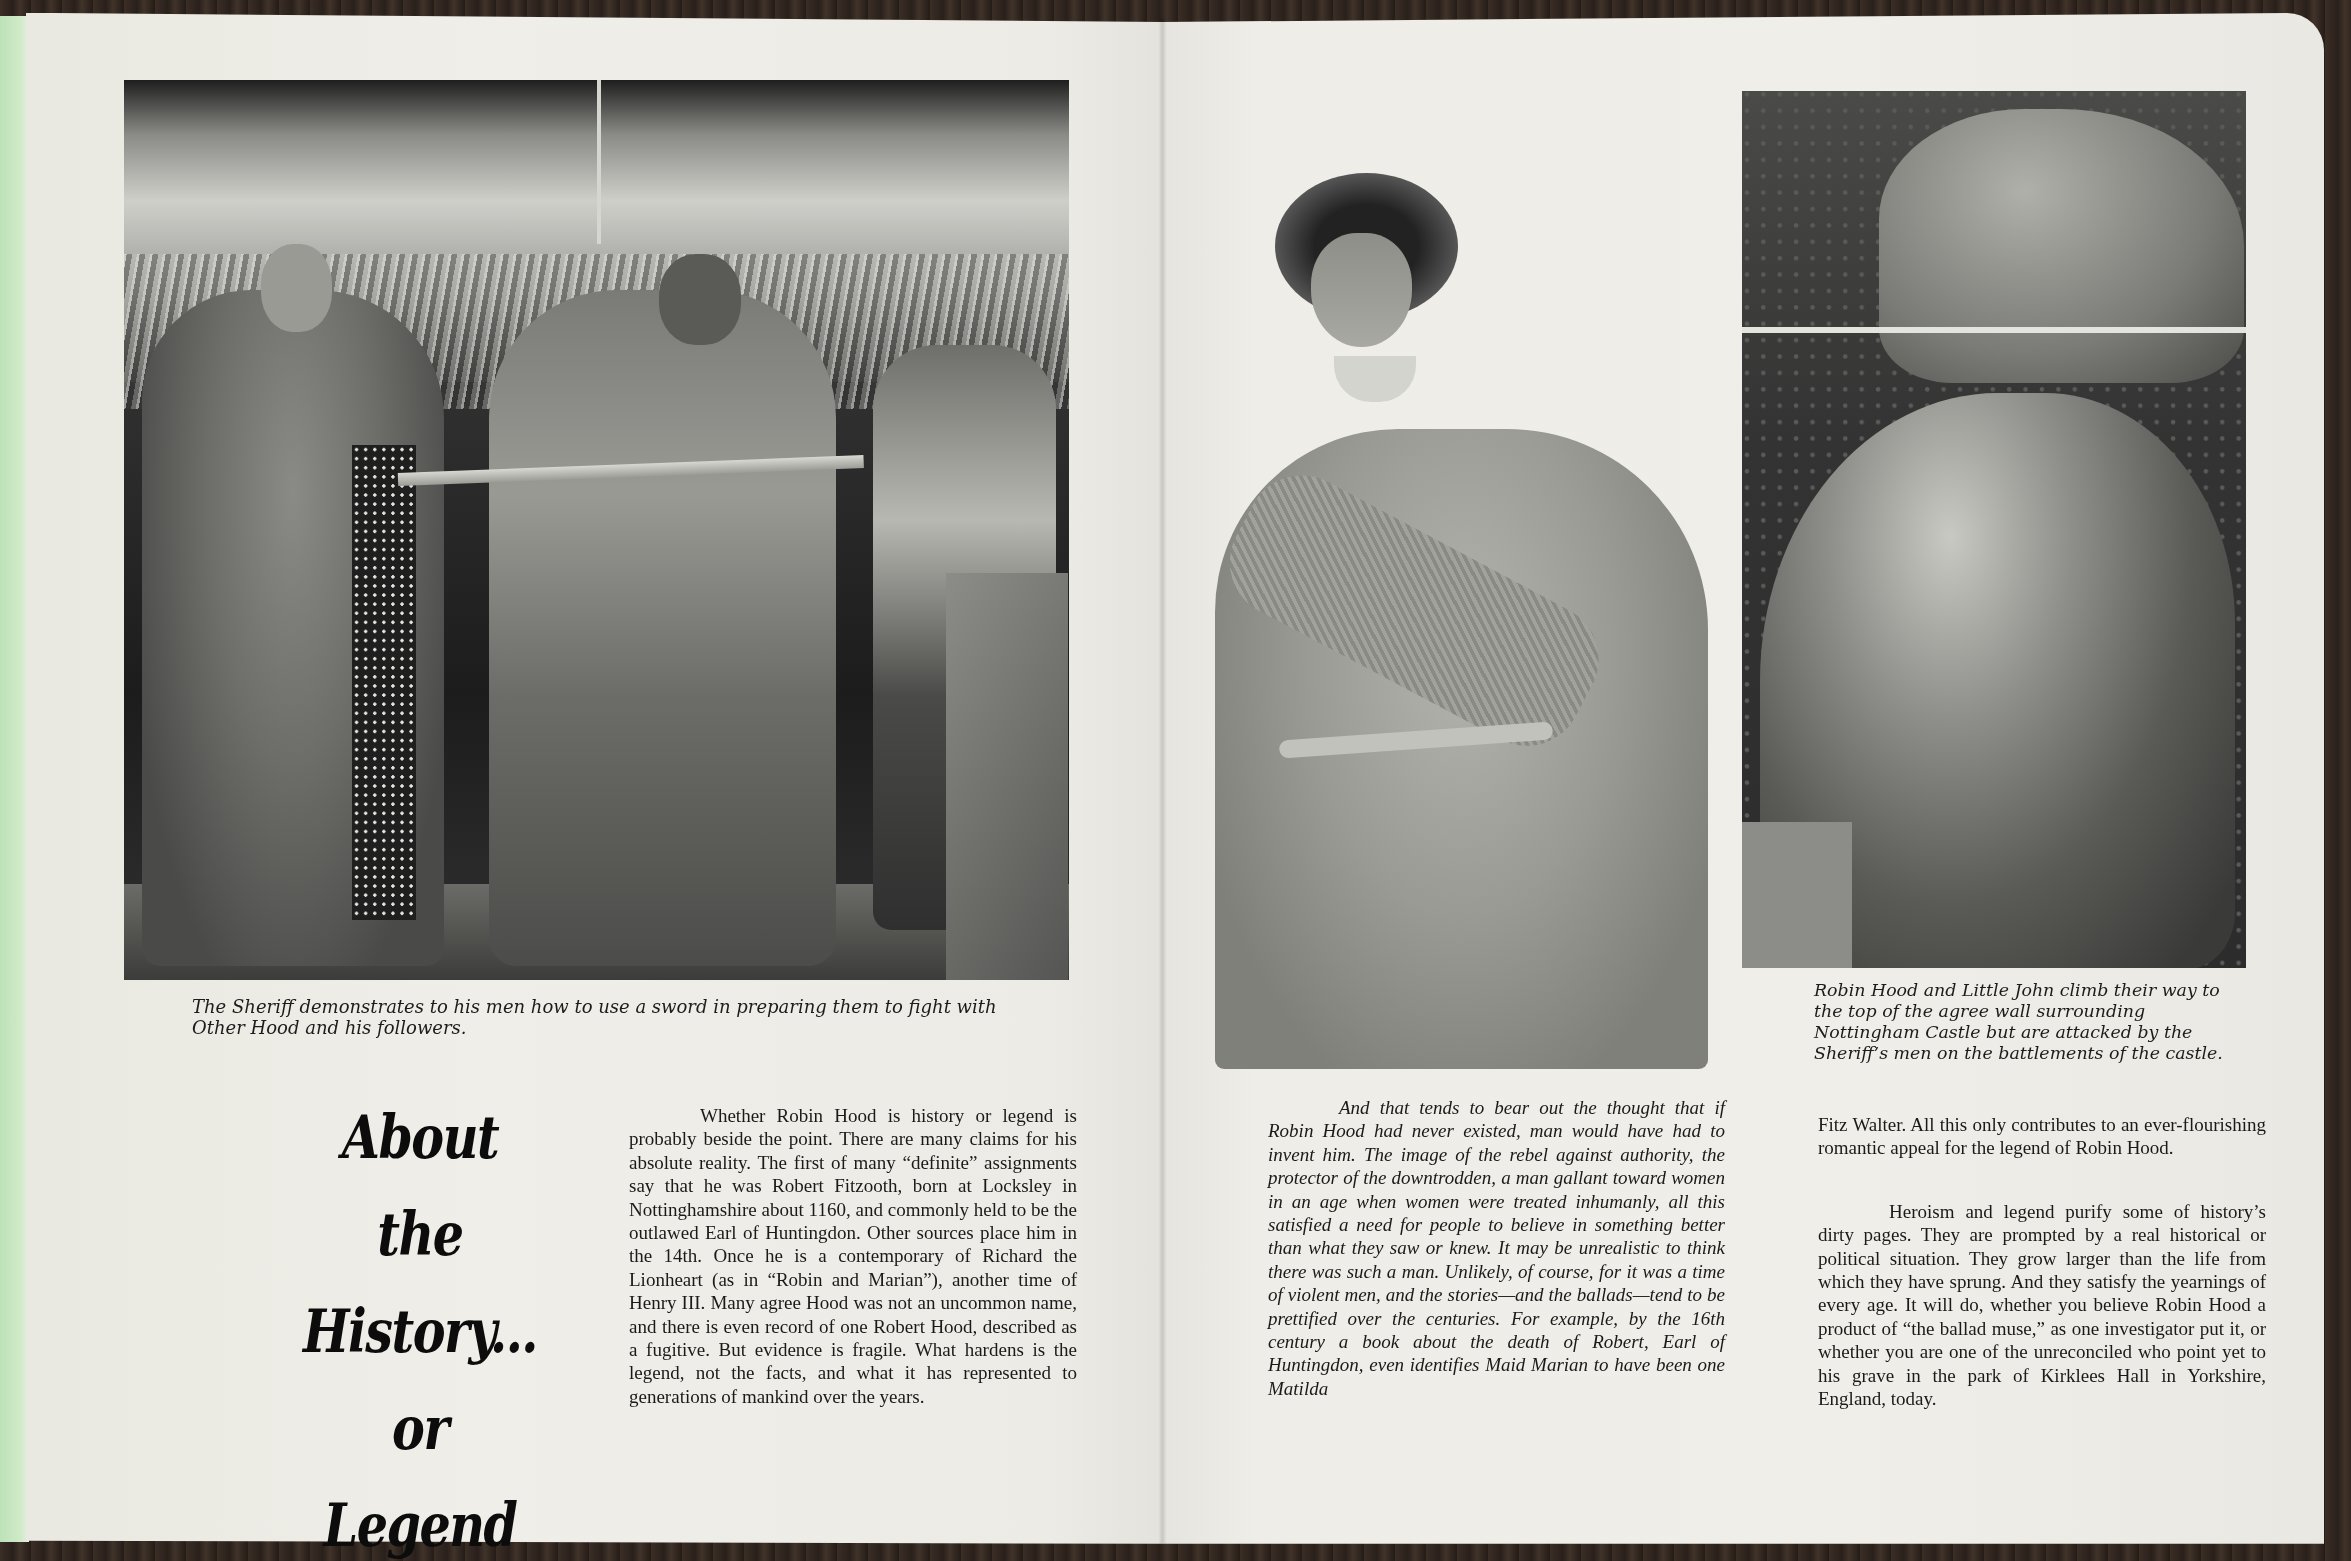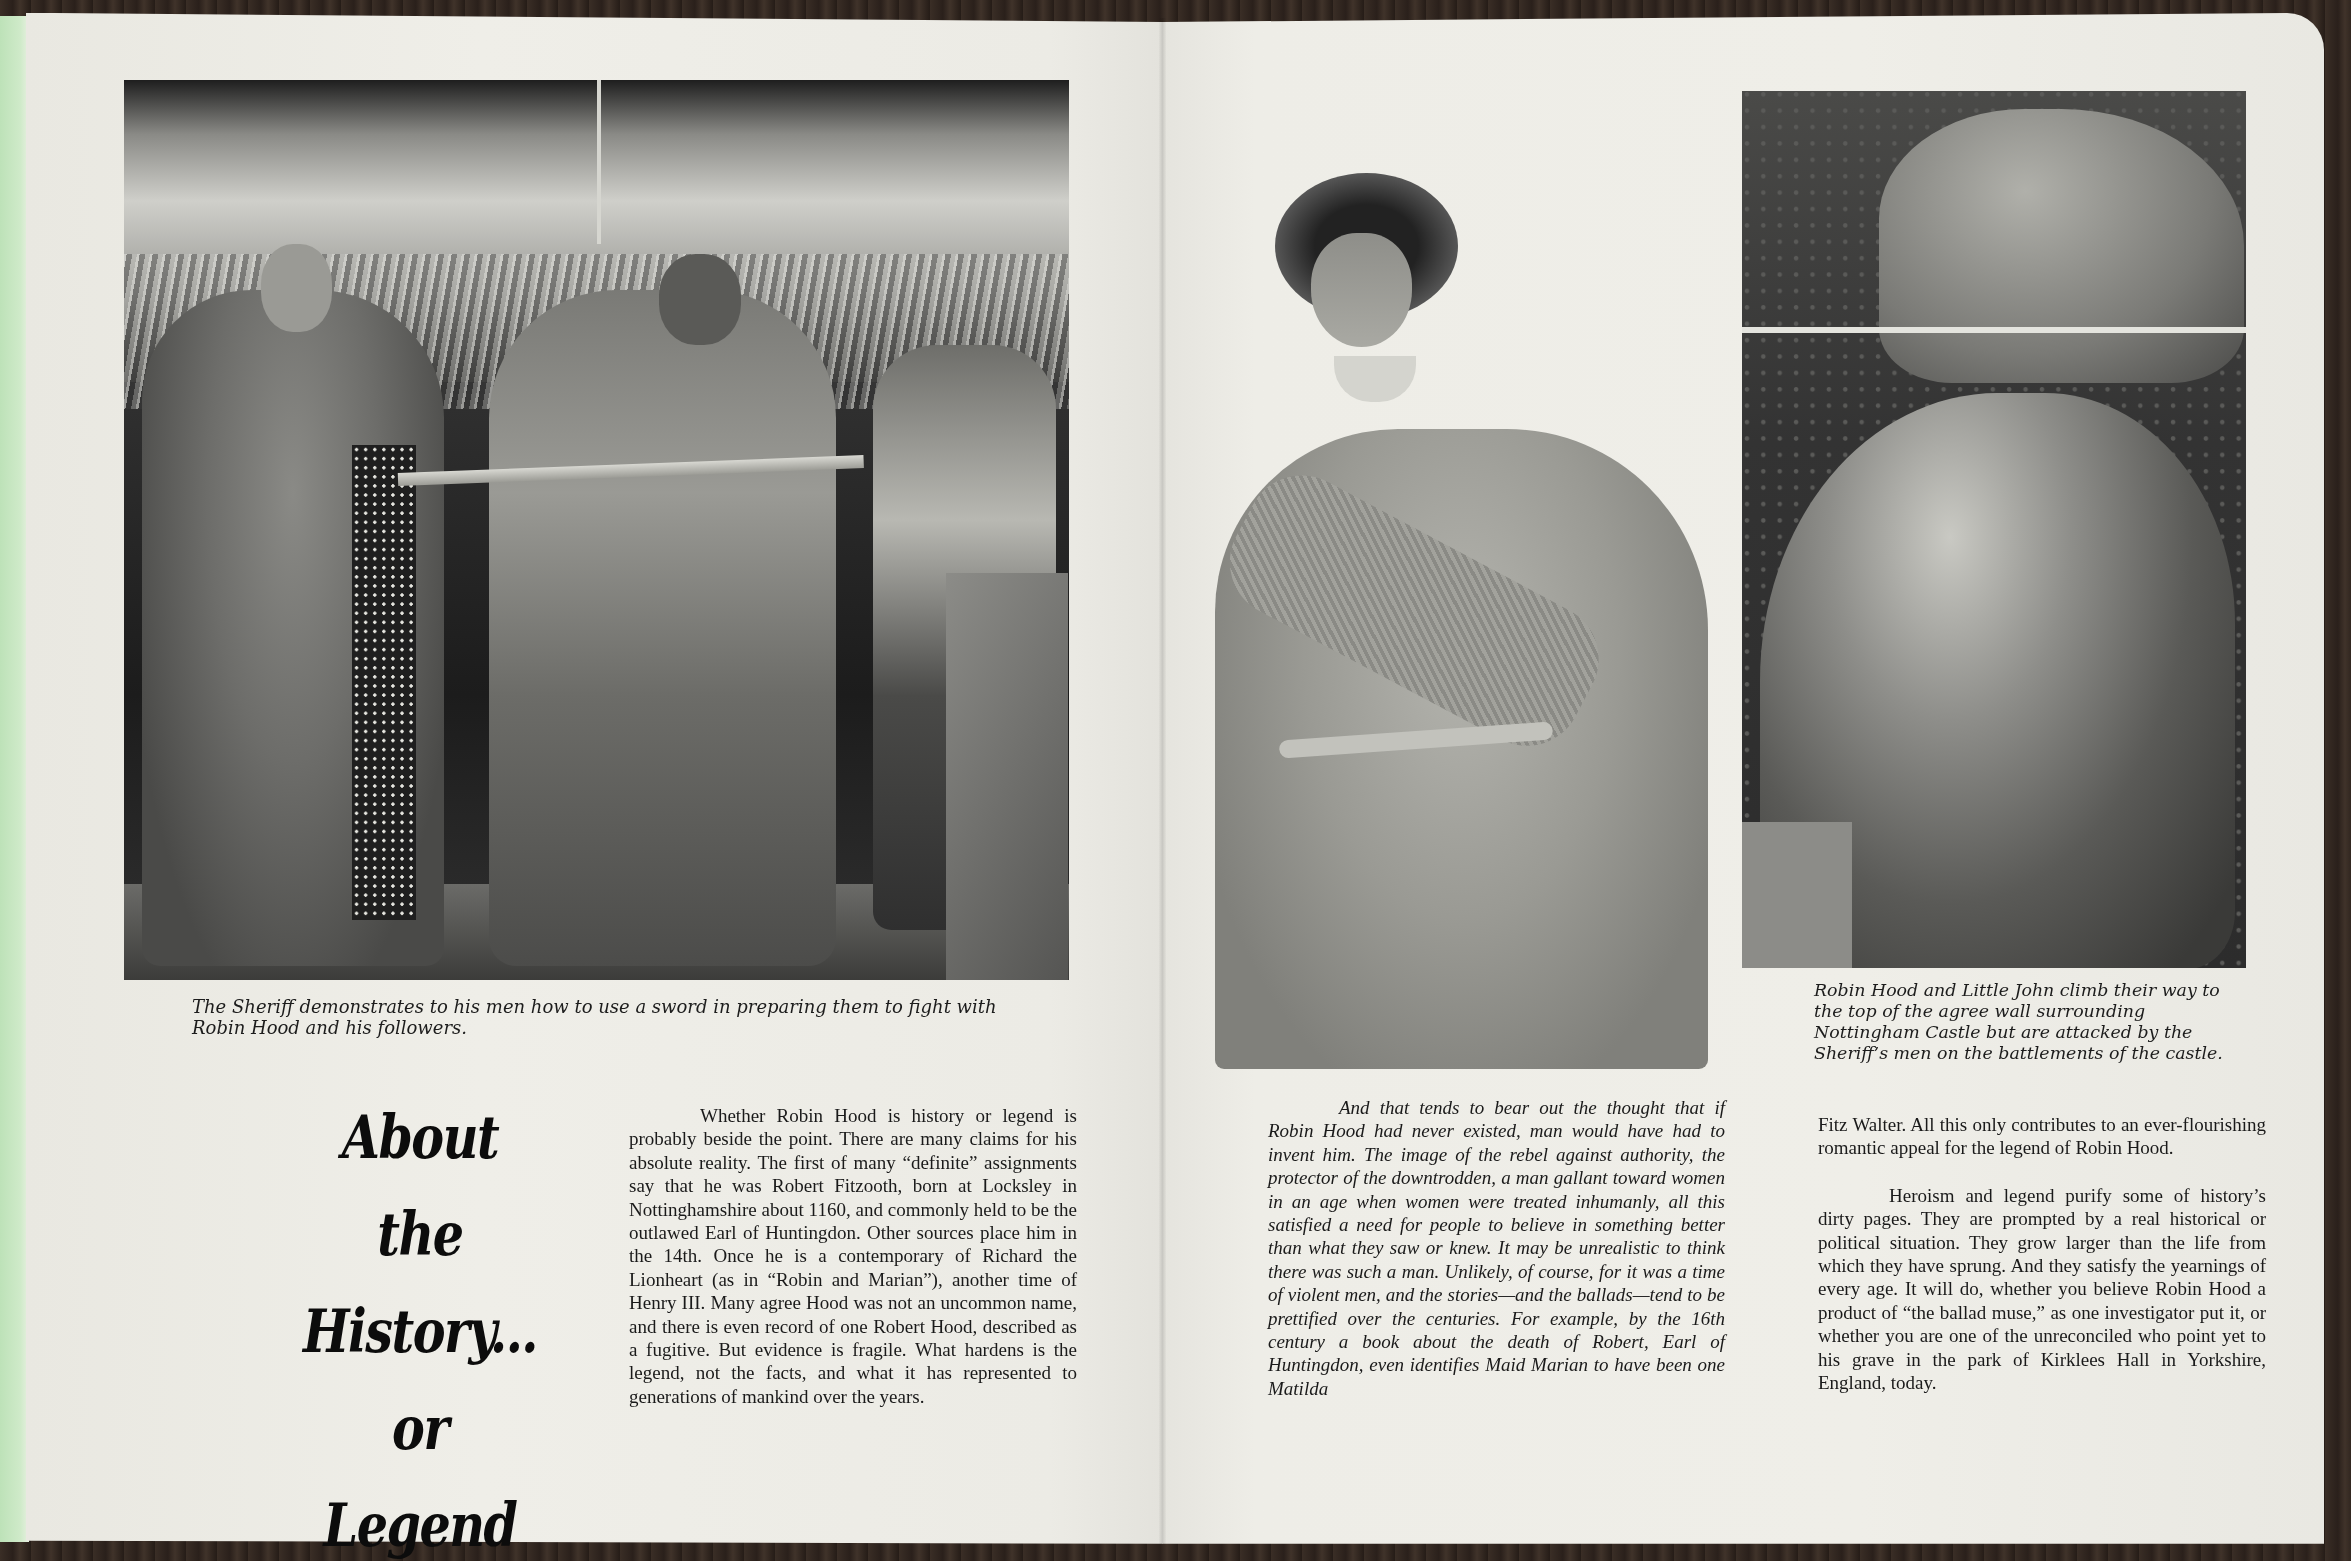--- a/index.html
+++ b/index.html
@@ -52,21 +52,21 @@
     .body-col {
       position: absolute;
       font-family: "Liberation Serif", serif;
       color: #1a1a1a;
       font-size: 19px;
       line-height: 23.4px;
       text-align: justify;
     }
     .body-col p { margin: 0; text-indent: 71px; }
     .body-col p.noindent { text-indent: 0; }
-    .body-col p + p { margin-top: 24px; }
+    .body-col p + p { margin-top: 40px; }
     .heading {
       position: absolute; left: 274px; top: 1089px; width: 292px;
       font-family: "DejaVu Serif", serif;
       font-weight: bold;
       color: #0c0c0c;
       text-align: center;
       font-size: 60px;
       line-height: 97px;
       letter-spacing: -1.8px;
       transform: scaleX(0.82);
@@ -99,21 +99,21 @@
   <div class="shape" style="left:535px; top:174px; width:82px; height:91px; background:#5a5a57; border-radius:45%;"></div>
 
   <div class="shape" style="left:274px; top:393px; width:466px; height:12.8px; background:linear-gradient(180deg,#d8d8d2,#9c9c96); transform:rotate(-2.2deg); transform-origin:left center;"></div>
 
   <div class="shape" style="left:473px; top:0; width:3.7px; height:164px; background:#d6d6d0;"></div>
 
   <div class="shape" style="left:749px; top:265px; width:183px; height:585px; background:linear-gradient(180deg,#6e6e6a,#b8b8b2 30%,#4a4a48 60%,#2f2f2f); border-radius:64px 64px 18.3px 18.3px;"></div>
   <div class="shape" style="left:822px; top:493px; width:122px; height:407px; background:linear-gradient(120deg,#8c8c88,#555553);"></div>
 </div>
 
-<div class="caption" style="left:192px; top:996px; width:822px;">The Sheriff demonstrates to his men how to use a sword in preparing them to fight with Robin Hood and his followers.</div>
+<div class="caption" style="left:192px; top:996px; width:822px;">The Sheriff demonstrates to his men how to use a sword in preparing them to fight with Other Hood and his followers.</div>
 
 <div class="heading">
   <span>About the</span>
   <span>History...</span>
   <span>or Legend</span>
 </div>
 
 <div class="body-col" style="left:629px; top:1104px; width:448px;font-family:Liberation Serif, serif;">
   <p>Whether Robin Hood is history or legend is probably beside the point. There are many claims for his absolute reality. The first of many “definite” assignments say that he was Robert Fitzooth, born at Locksley in Nottinghamshire about 1160, and commonly held to be the outlawed Earl of Huntingdon. Other sources place him in the 14th. Once he is a contemporary of Richard the Lionheart (as in “Robin and Marian”), another time of Henry III. Many agree Hood was not an uncommon name, and there is even record of one Robert Hood, described as a fugitive. But evidence is fragile. What hardens is the legend, not the facts, and what it has represented to generations of mankind over the years.</p>
 </div>

